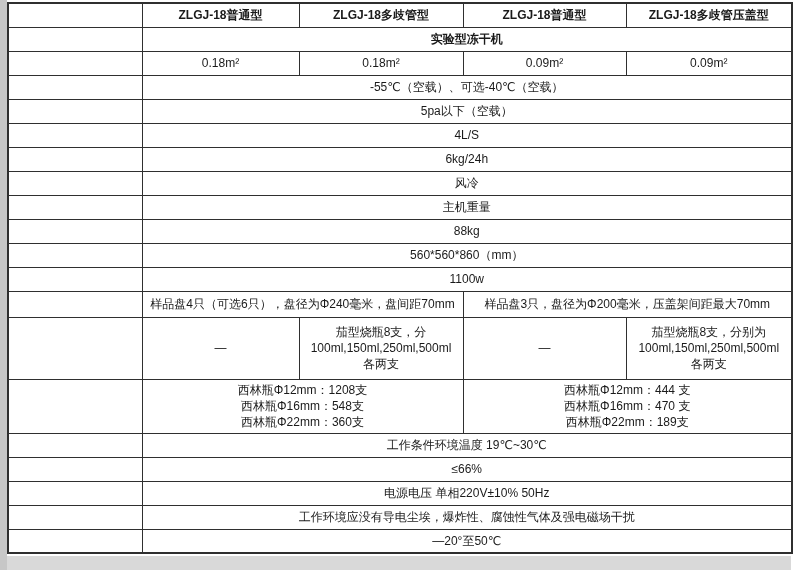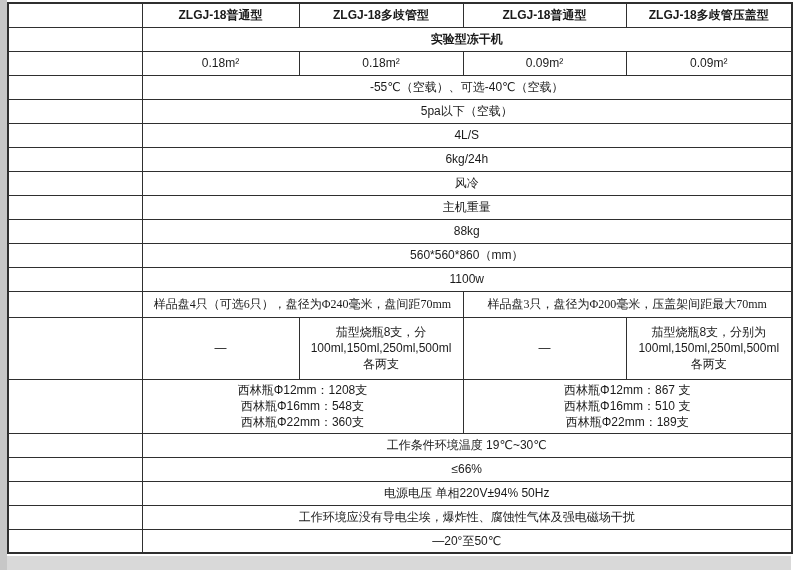--- a/index.html
+++ b/index.html
@@ -40,21 +40,21 @@
     overflow:hidden;
   }
   table.spec{border:2px solid #2f2f2f;}
   td.rowhead{
     background:var(--rowhead-bg,#4a86e8);
     color:var(--rowhead-text,#ffffff);
     font-weight:bold;
   }
   td.bold{font-weight:bold;}
   tr{height:24px;}
-  tr:nth-child(13){height:26px;font-family:Liberation Serif, serif;}
+  tr:nth-child(13){height:26px;}
   tr:nth-child(14){height:62px;}
   tr:nth-child(15){height:54px;}
 </style>
 </head>
 <body style="--rowhead-bg: #4a86e8; --rowhead-text: #ffffff;">
 
 <div class="canvas">
   <div class="gutter-left"></div>
   <div class="gutter-bottom"></div>
   <table class="spec">
@@ -133,36 +133,36 @@
           <td colspan="1">茄型烧瓶8支，分别为100ml,150ml,250ml,500ml各两支</td>
         </tr>
         <tr>
           <td class="rowhead">西林瓶装置</td>
           <td colspan="2">
             <div>西林瓶Φ12mm：1208支</div>
             <div>西林瓶Φ16mm：548支</div>
             <div>西林瓶Φ22mm：360支</div>
           </td>
           <td colspan="2">
-            <div>西林瓶Φ12mm：867 支</div>
-            <div>西林瓶Φ16mm：510 支</div>
+            <div>西林瓶Φ12mm：444 支</div>
+            <div>西林瓶Φ16mm：470 支</div>
             <div>西林瓶Φ22mm：189支</div>
           </td>
         </tr>
         <tr>
           <td class="rowhead">工作条件环境温度</td>
           <td colspan="4">工作条件环境温度 19℃~30℃</td>
         </tr>
         <tr>
           <td class="rowhead">相对湿度</td>
           <td colspan="4">≤66%</td>
         </tr>
         <tr>
           <td class="rowhead">电源电压</td>
-          <td colspan="4">电源电压 单相220V±94% 50Hz</td>
+          <td colspan="4">电源电压 单相220V±10% 50Hz</td>
         </tr>
         <tr>
           <td class="rowhead">工作环境</td>
           <td colspan="4">工作环境应没有导电尘埃，爆炸性、腐蚀性气体及强电磁场干扰</td>
         </tr>
         <tr>
           <td class="rowhead">运输贮存条件环境温度</td>
           <td colspan="4">—20°至50℃</td>
         </tr>
       </tbody>

